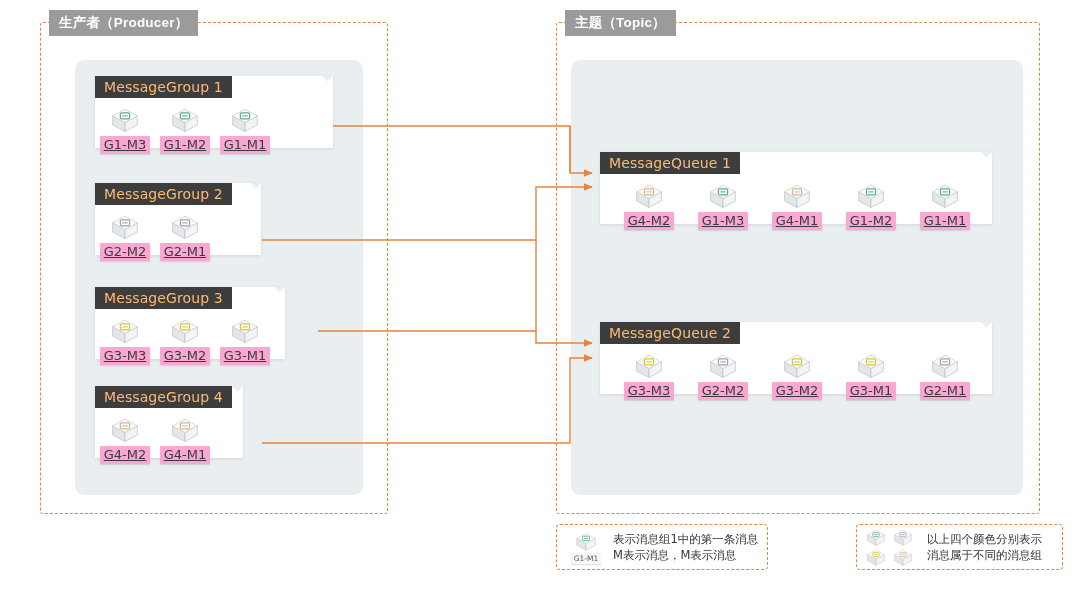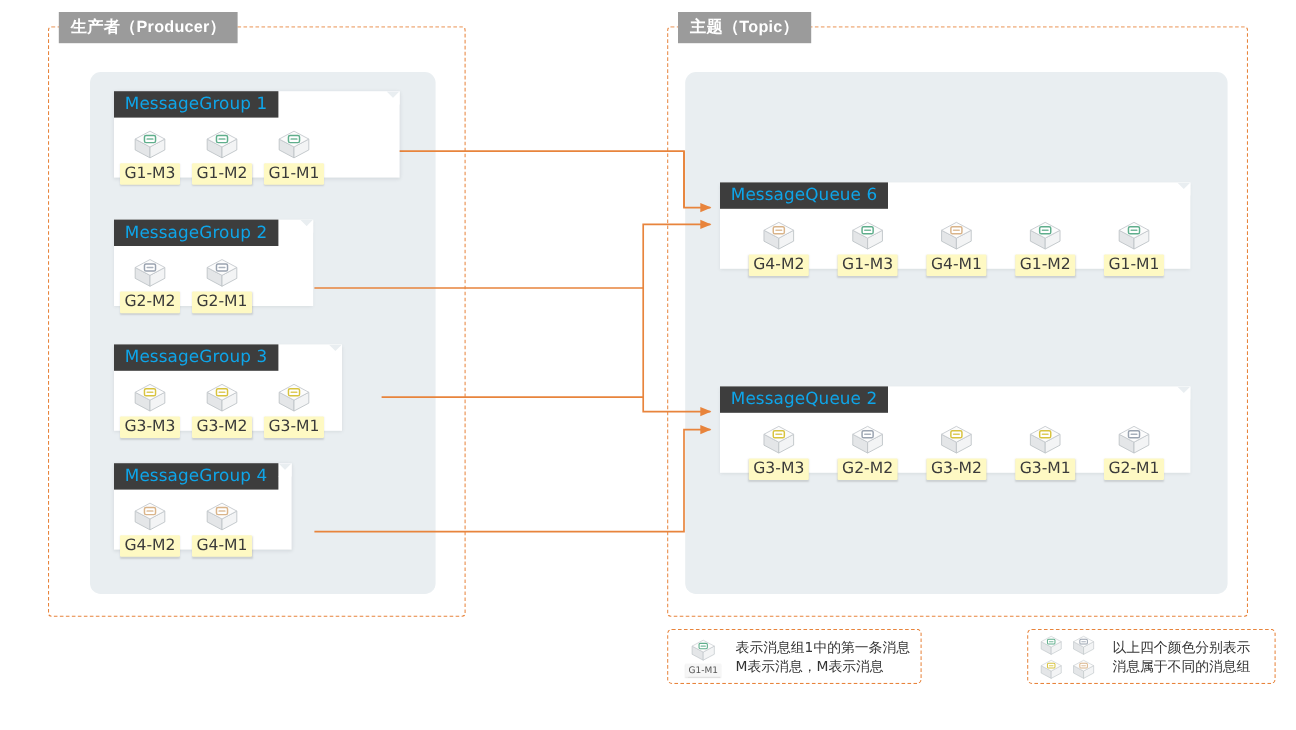--- a/index.html
+++ b/index.html
@@ -49,41 +49,42 @@
     border-width:0 0 11px 11px;border-style:solid;
     border-color:transparent transparent #ffffff transparent;
   }
   .card-notch{
     position:absolute;right:0;top:0;width:11px;height:11px;
     background:#e9eef1;
     clip-path:polygon(0 0,100% 0,100% 100%);
   }
   .card-tab{
     position:absolute;left:0;top:-0px;
-    background:#3d3d3d;color:#0ea5e9;
+    background:#3d3d3d;color:#fdba74;
     font-size:14px;line-height:22px;height:22px;
     padding:0 9px;white-space:nowrap;
     font-family:"DejaVu Sans","Liberation Sans",sans-serif;
     letter-spacing:.1px;
   }
 
   
   .msgrow{position:absolute;left:0;top:22px;right:0;display:flex;}
   .msg{
     width:60px;display:flex;flex-direction:column;align-items:center;
   }
   .msg .glyph{width:34px;height:28px;margin-top:8px;}
   .msg .chip{
     margin-top:2px;
-    background:#fef9c3;
+    background:#f9a8d4;
     color:#3a3a3a;
     font-size:13px;line-height:18px;height:18px;
     padding:0 4px;border-radius:1px;white-space:nowrap;
     box-shadow:0 1px 1.5px rgba(70,70,70,.18);
     font-family:"DejaVu Sans","Liberation Sans",sans-serif;
+    text-decoration:underline;
   }
 
   
   .wires{position:absolute;left:0;top:0;width:1080px;height:608px;pointer-events:none;}
 
   
   .legend{
     position:absolute;
     border:1.3px dashed #e8843c;
     border-radius:4px;
@@ -315,21 +316,21 @@
               </g>
             </svg>
           </span>
         <span class="chip">G4-M1</span>
       </div>
     </div>
   </div>
 
   <div class="card" id="que0" style="left:600px;top:152px;width:392px;height:72px;">
     <div class="card-notch"></div>
-    <div class="card-tab">MessageQueue 6</div>
+    <div class="card-tab">MessageQueue 1</div>
     <div class="msgrow" style="padding-left:12px;">
       <div class="msg" style="width:74px;">
         <span class="glyph">
             <svg viewBox="0 0 40 34" width="100%" height="100%" style="display:block">
               <g>
                 <path d="M5,12 L20,20 L20,31 L5,23 Z" fill="#e4e6e8" stroke="#bdc3c7" stroke-width="0.9" stroke-linejoin="round"></path>
                 <path d="M35,12 L20,20 L20,31 L35,23 Z" fill="#f3f4f5" stroke="#bdc3c7" stroke-width="0.9" stroke-linejoin="round"></path>
                 <path d="M20,4 L35,12 L20,20 L5,12 Z" fill="#fcfcfc" stroke="#c4c9cd" stroke-width="0.9" stroke-linejoin="round"></path>
                 <rect x="14.4" y="8.4" width="11.2" height="7.2" rx="1.6" ry="1.6" fill="#ffffff" stroke="#d9b48a" stroke-width="1.5"></rect>
                 <rect x="16.4" y="11.3" width="7.2" height="1.5" rx="0.7" ry="0.7" fill="#d9b48a" opacity="0.85"></rect>

